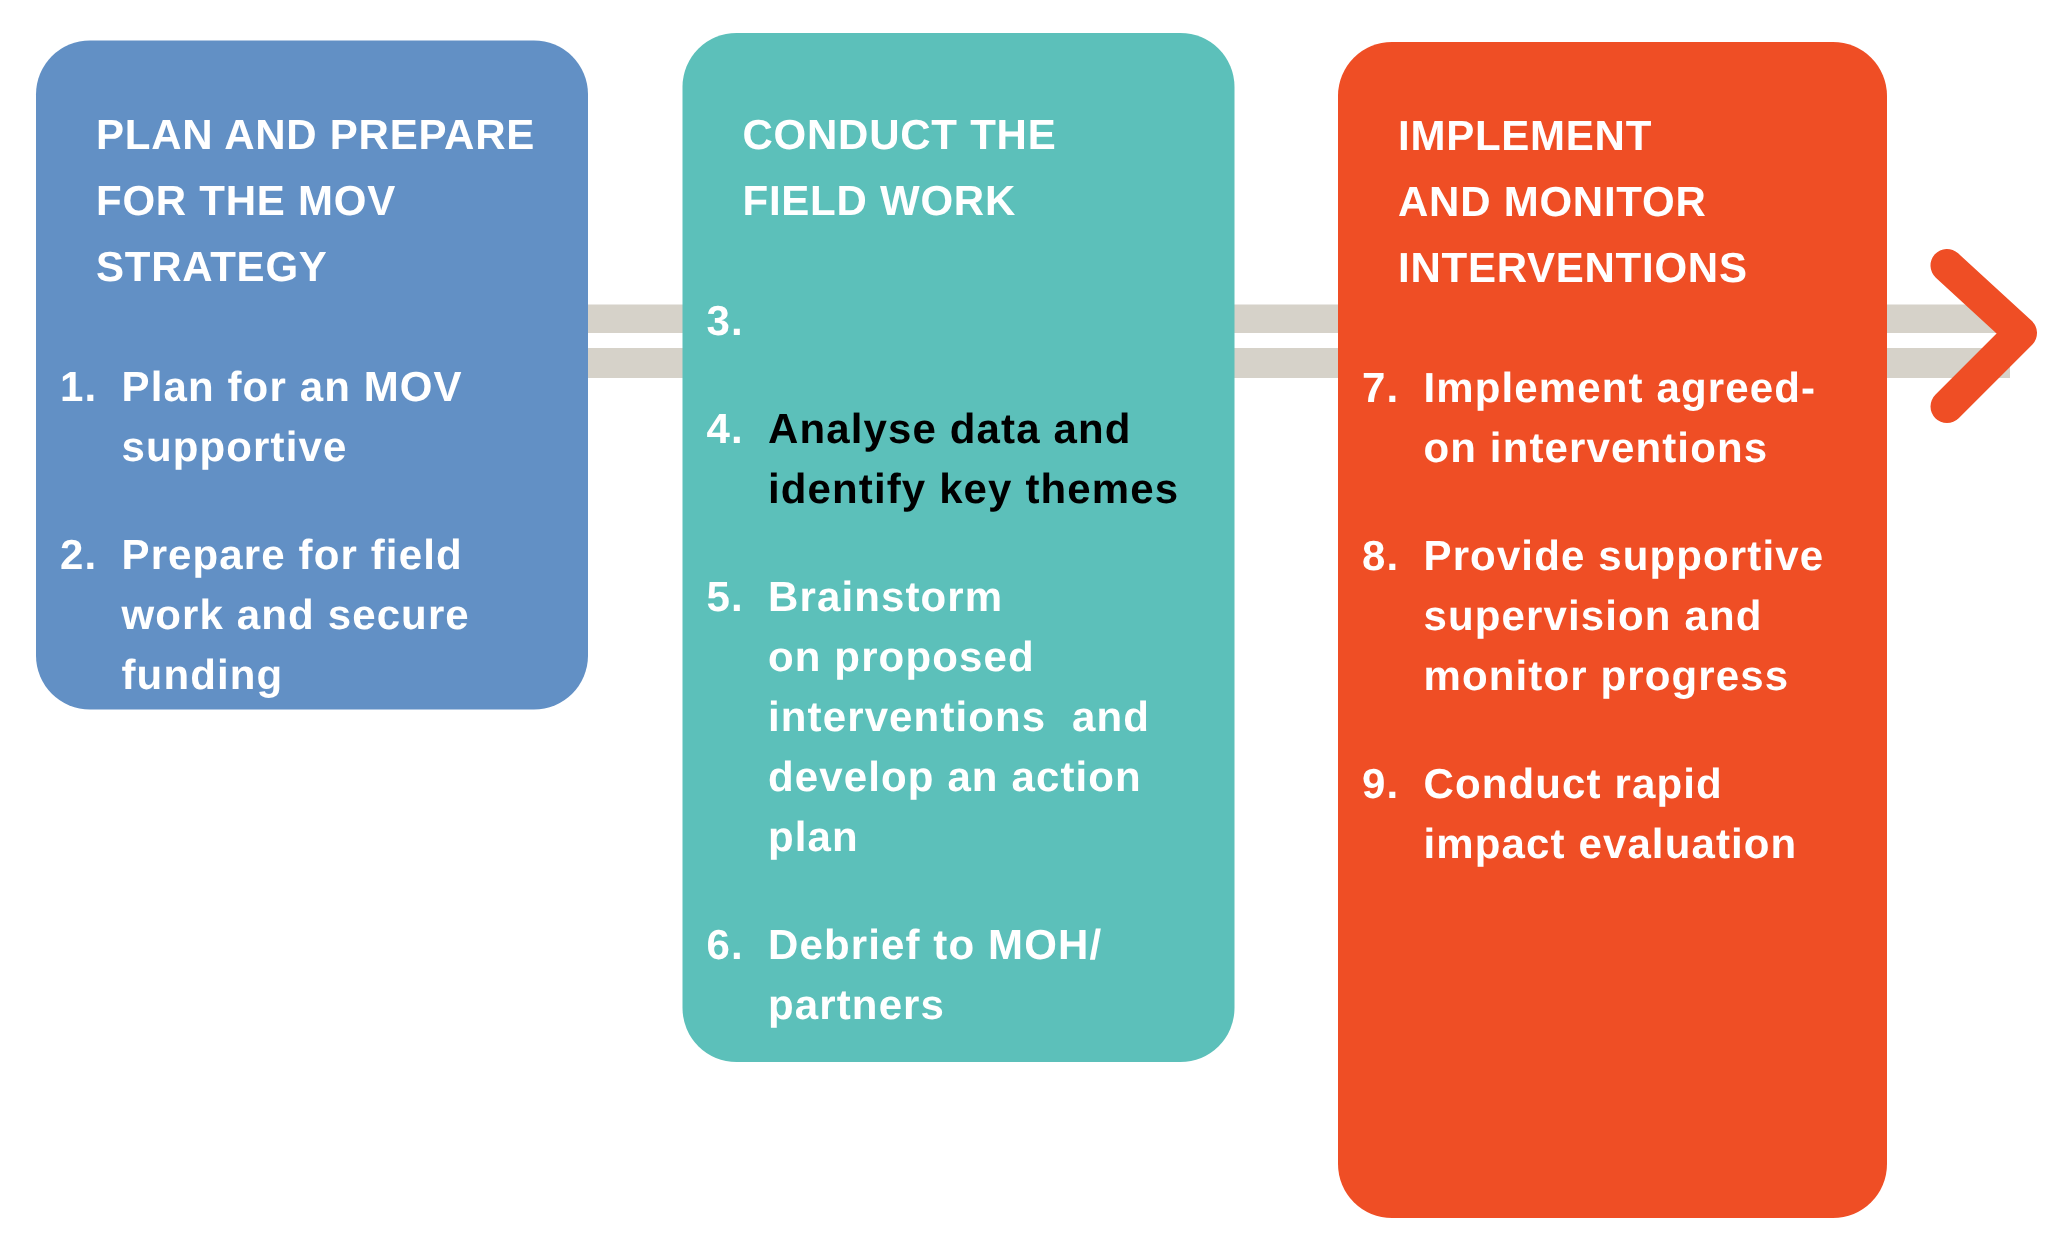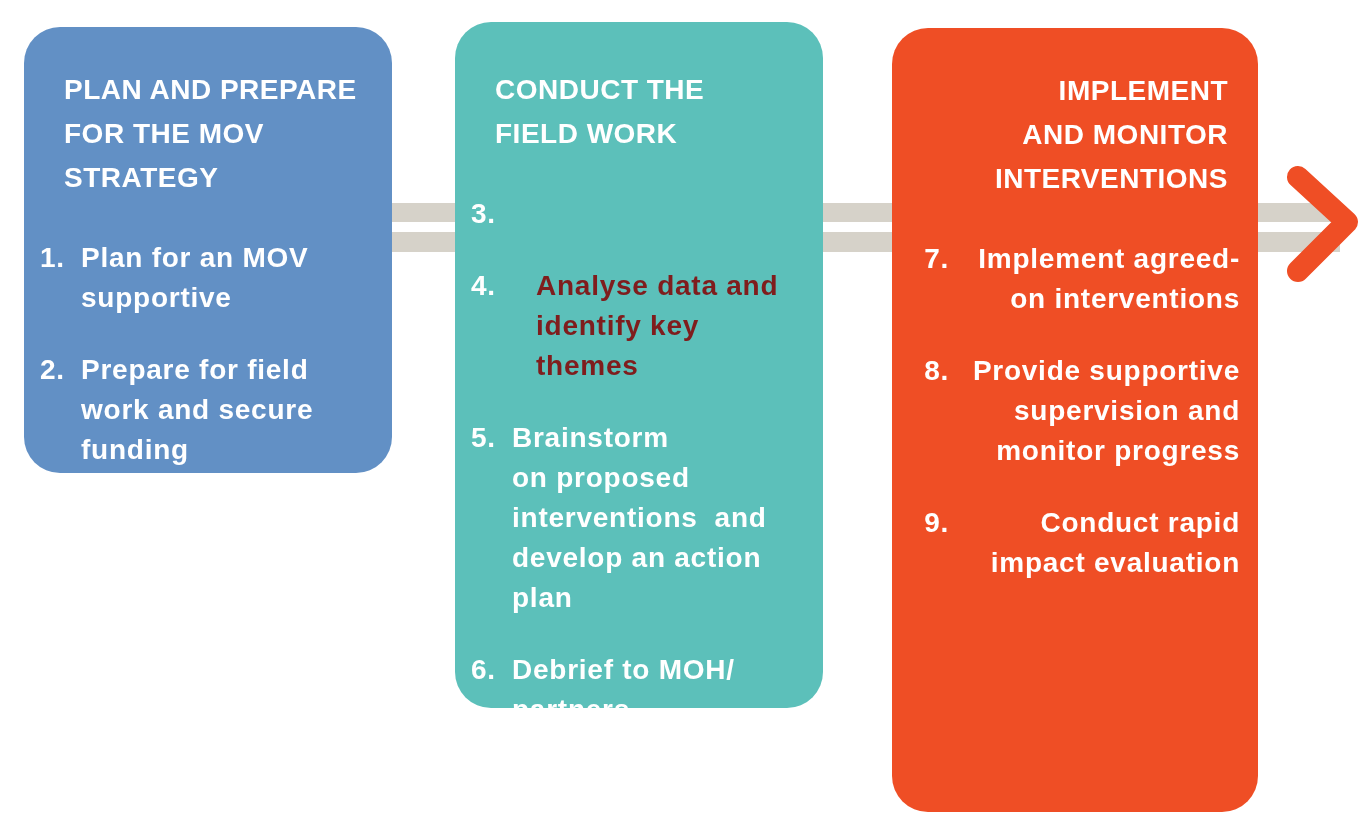--- a/index.html
+++ b/index.html
@@ -22,21 +22,21 @@
   
   .box {
     position: absolute;
     border-radius: 36px;
     color: #ffffff;
     font-weight: 700;
     box-sizing: border-box;
   }
   .box--plan      { left: 24px;  top: 27px; width: 368px; height: 446px; }
   .box--fieldwork { left: 455px; top: 22px; width: 368px; height: 686px; }
-  .box--implement { left: 892px; top: 28px; width: 366px; height: 784px; text-align: right; }
+  .box--implement { left: 892px; top: 28px; width: 366px; height: 784px; }
 
   .box-title {
     margin: 41px 30px 0 40px;
     font-size: 28px;
     line-height: 44px;
     letter-spacing: 0.5px;
     white-space: pre-line;
     font-weight: 700;
   }
   .box--fieldwork .box-title { margin-top: 46px; }
@@ -81,21 +81,21 @@
 
   <section class="box box--fieldwork" style="background: rgb(92, 192, 186); color: rgb(255, 255, 255);">
     <h2 class="box-title" style="color: rgb(255, 255, 255);">CONDUCT THE
 FIELD WORK</h2>
     <div class="items">
       <div class="item">
         <span class="item-num" style="color: rgb(255, 255, 255);">3.</span>
       </div>
       <div class="item">
         <span class="item-num" style="color: rgb(255, 255, 255);">4.</span>
-        <span class="item-text" style="color: #7f1d1d; margin-left: 24px;">Analyse data and
+        <span class="item-text" style="color: #000000;">Analyse data and
 identify key themes</span>
       </div>
       <div class="item">
         <span class="item-num" style="color: rgb(255, 255, 255);">5.</span>
         <span class="item-text" style="color: rgb(255, 255, 255);">Brainstorm
 on proposed
 interventions&nbsp; and
 develop an action
 plan</span>
       </div>

